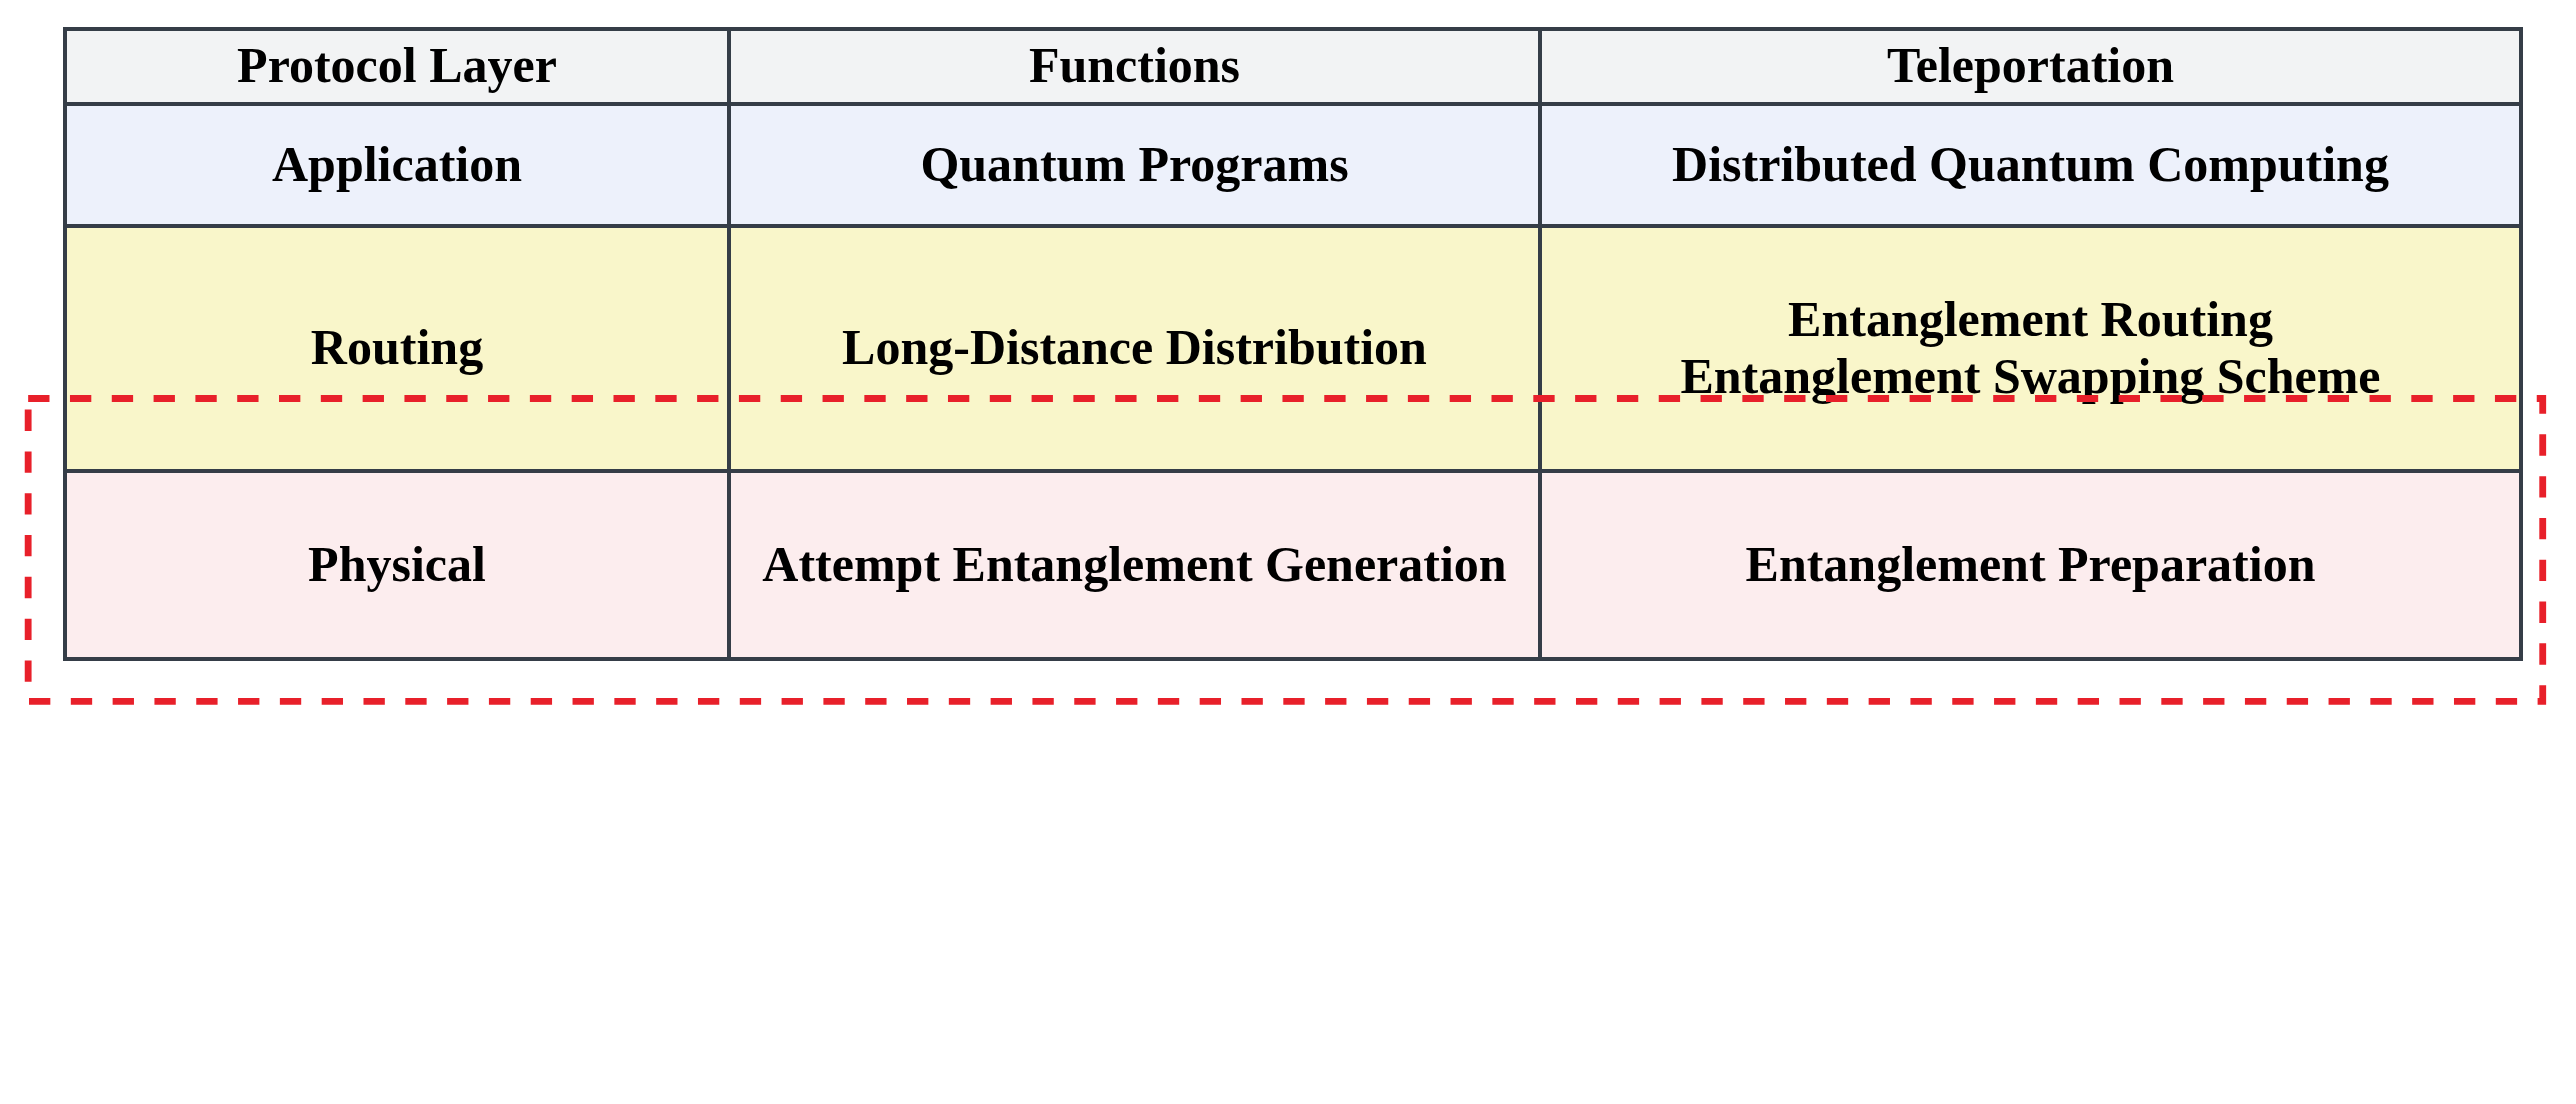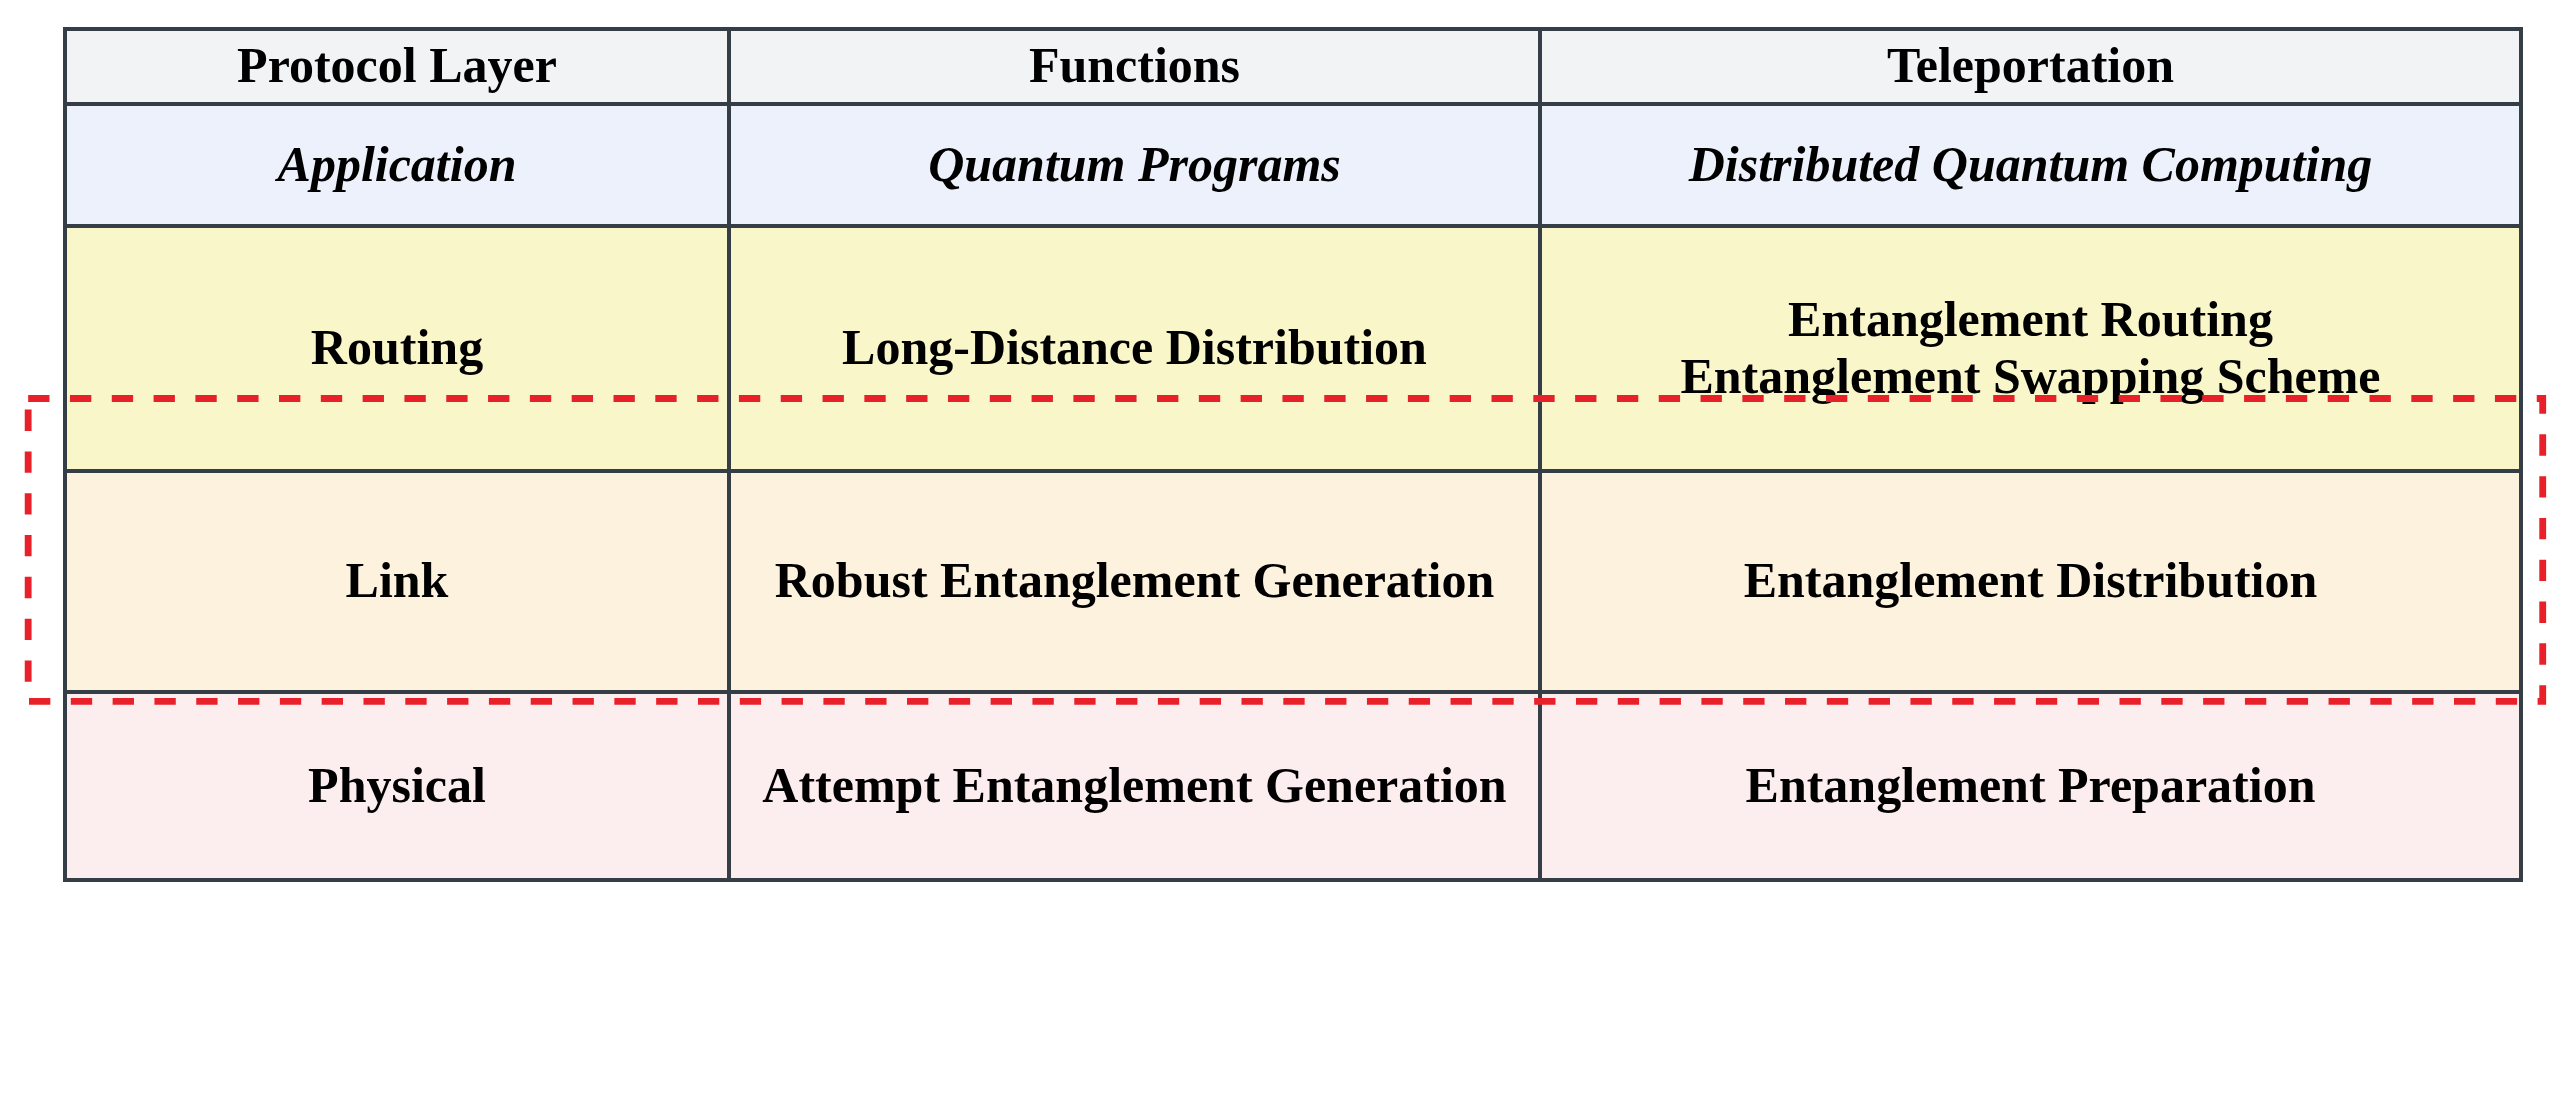--- a/index.html
+++ b/index.html
@@ -31,21 +31,21 @@
     text-align: center;
     vertical-align: middle;
     padding: 0;
     color: var(--text, #000);
     font-weight: bold;
     font-size: 50px;
     line-height: 1.15;
     overflow: hidden;
   }
   tr.r-header   { height: 75px;  }
-  tr.r-app      { height: 122px; font-style: italic; }
+  tr.r-app      { height: 122px; }
   tr.r-trans    { height: 201px; }
   tr.r-net      { height: 245px; }
   tr.r-link     { height: 221px; }
   tr.r-phys     { height: 188px; }
 
   tr.r-header th { background: var(--header-bg,   #f2f3f4); }
   tr.r-app    td { background: var(--application-bg, #edf1fb); }
   tr.r-trans  td { background: var(--transport-bg,#e8f1e4); }
   tr.r-net    td { background: var(--network-bg,  #f9f6ca); }
   tr.r-link   td { background: var(--link-bg,     #fdf2dd); }
@@ -98,25 +98,20 @@
     <tr class="r-net">
       <td>Routing</td>
       <td>Long-Distance Distribution</td>
       <td>
         <div class="stack">
           <span>Entanglement Routing</span>
           <span>Entanglement Swapping Scheme</span>
         </div>
       </td>
     </tr>
-    <tr class="r-link">
-      <td>Link</td>
-      <td>Robust Entanglement Generation</td>
-      <td>Entanglement Distribution</td>
-    </tr>
     <tr class="r-phys">
       <td>Physical</td>
       <td>Attempt Entanglement Generation</td>
       <td>Entanglement Preparation</td>
     </tr>
   </tbody>
     </table>
 
   <svg class="highlight-overlay" viewBox="0 0 3019 1295">
     <rect x="33" y="467" width="2947" height="355" stroke="#e8202a"></rect>

